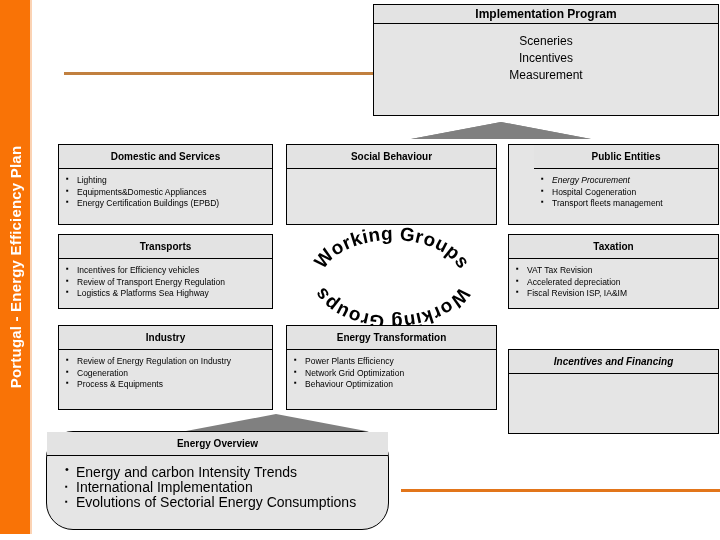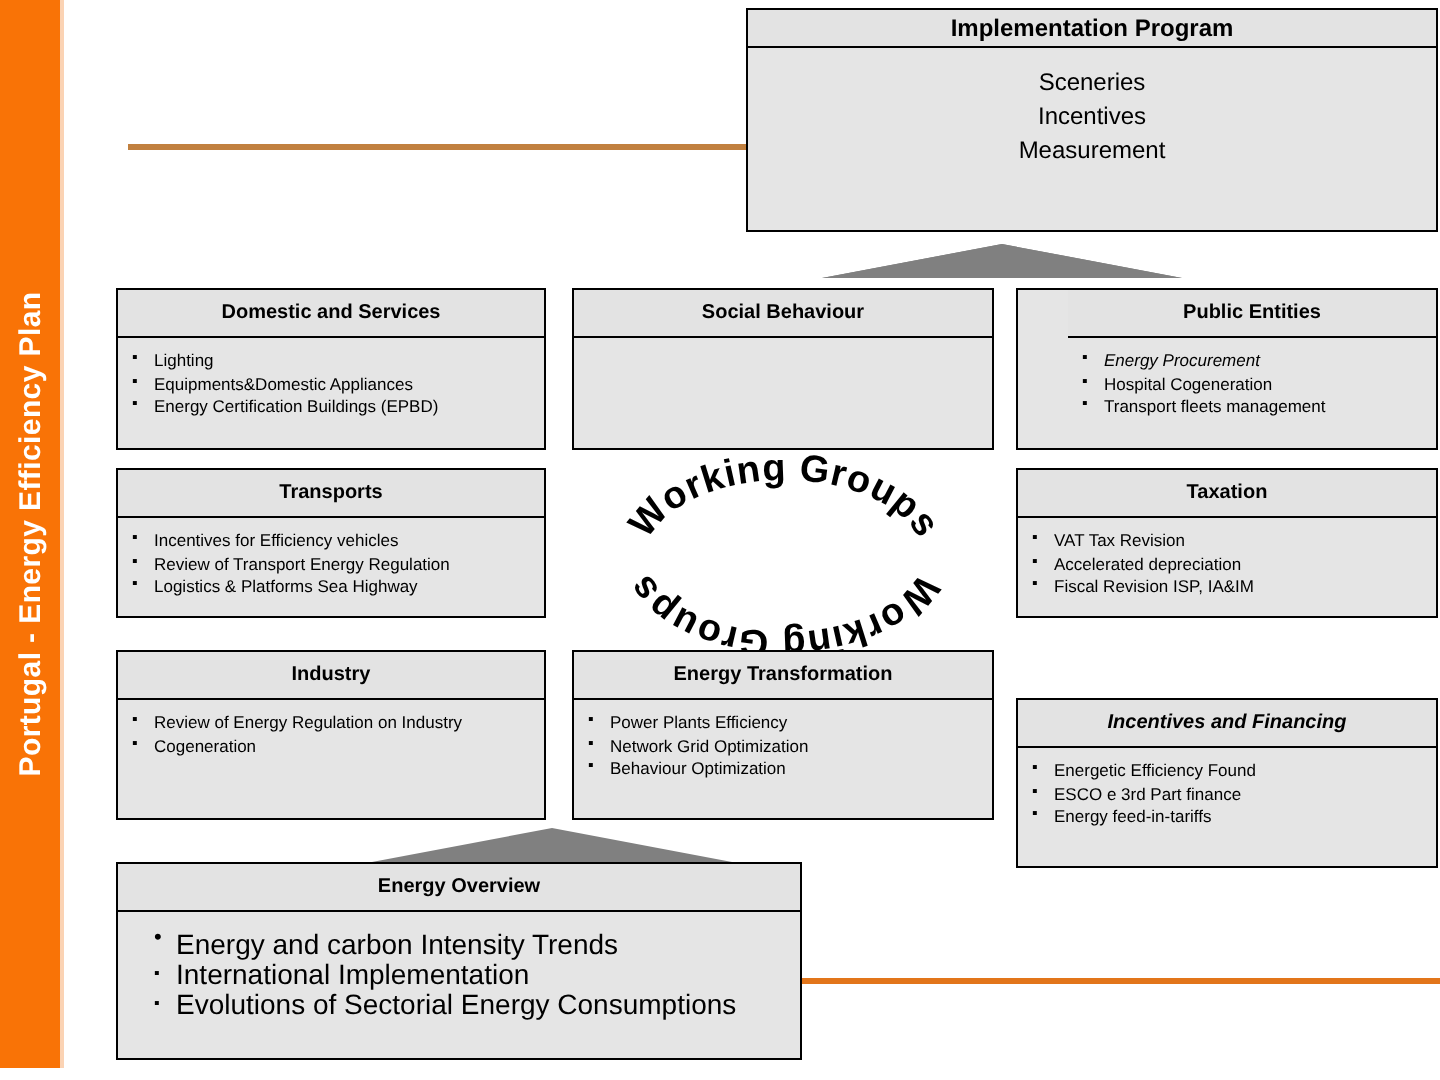--- a/index.html
+++ b/index.html
@@ -80,21 +80,21 @@
   
   #transports-panel{left:58px;top:234px;width:215px;height:75px;}
   #taxation-panel{left:508px;top:234px;width:211px;height:75px;}
 
   
   #industry-panel{left:58px;top:325px;width:215px;height:85px;}
   #transformation-panel{left:286px;top:325px;width:211px;height:85px;}
   #financing-panel{left:508px;top:325px;width:211px;height:85px;margin-top:24px;}
 
   
-  #overview-panel{left:58px;top:431px;width:343px;height:99px;}
+  #overview-panel{left:46px;top:431px;width:343px;height:99px;border-radius:27px;}
   #overview-panel .panel-body{padding:10px 7px 4px 18px;}
   #overview-panel ul.bullets li{font-size:14px;line-height:13px;margin-bottom:2px;}
   .panel-head.t12{height:24px;font-size:10px;}
 
   
   #working-groups{
     position:absolute;left:312px;top:228px;width:160px;height:92px;
   }
   #working-groups svg{display:block;overflow:visible;}
   #working-groups text{
@@ -194,44 +194,38 @@
       </ul>
     </div>
   </div>
 
   <div class="panel" id="industry-panel">
     <div class="panel-head t12">Industry</div>
     <div class="panel-body">
       <ul class="bullets">
         <li>Review of  Energy Regulation on Industry</li>
         <li>Cogeneration</li>
+        <li>Process &amp; Equipments</li>
       </ul>
     </div>
   </div>
 
   <div class="panel" id="transformation-panel">
     <div class="panel-head t12">Energy Transformation</div>
     <div class="panel-body">
       <ul class="bullets">
         <li>Power Plants Efficiency</li>
         <li>Network Grid Optimization</li>
         <li>Behaviour Optimization</li>
       </ul>
     </div>
   </div>
 
   <div class="panel" id="financing-panel">
     <div class="panel-head t12 ital">Incentives and Financing</div>
-    <div class="panel-body">
-      <ul class="bullets">
-        <li>Energetic Efficiency Found</li>
-        <li>ESCO e 3rd Part finance</li>
-        <li>Energy feed-in-tariffs</li>
-      </ul>
-    </div>
   </div>
 
   <div class="flat-arrow" style="left:186px;top:414px;">
     <svg width="180" height="18" viewBox="0 0 180 18" aria-hidden="true">
       <polygon points="0,17 90,0 180,17" fill="#808080"></polygon>
     </svg>
   </div>
 
   <div class="panel" id="overview-panel">
     <div class="panel-head t12">Energy Overview</div>

